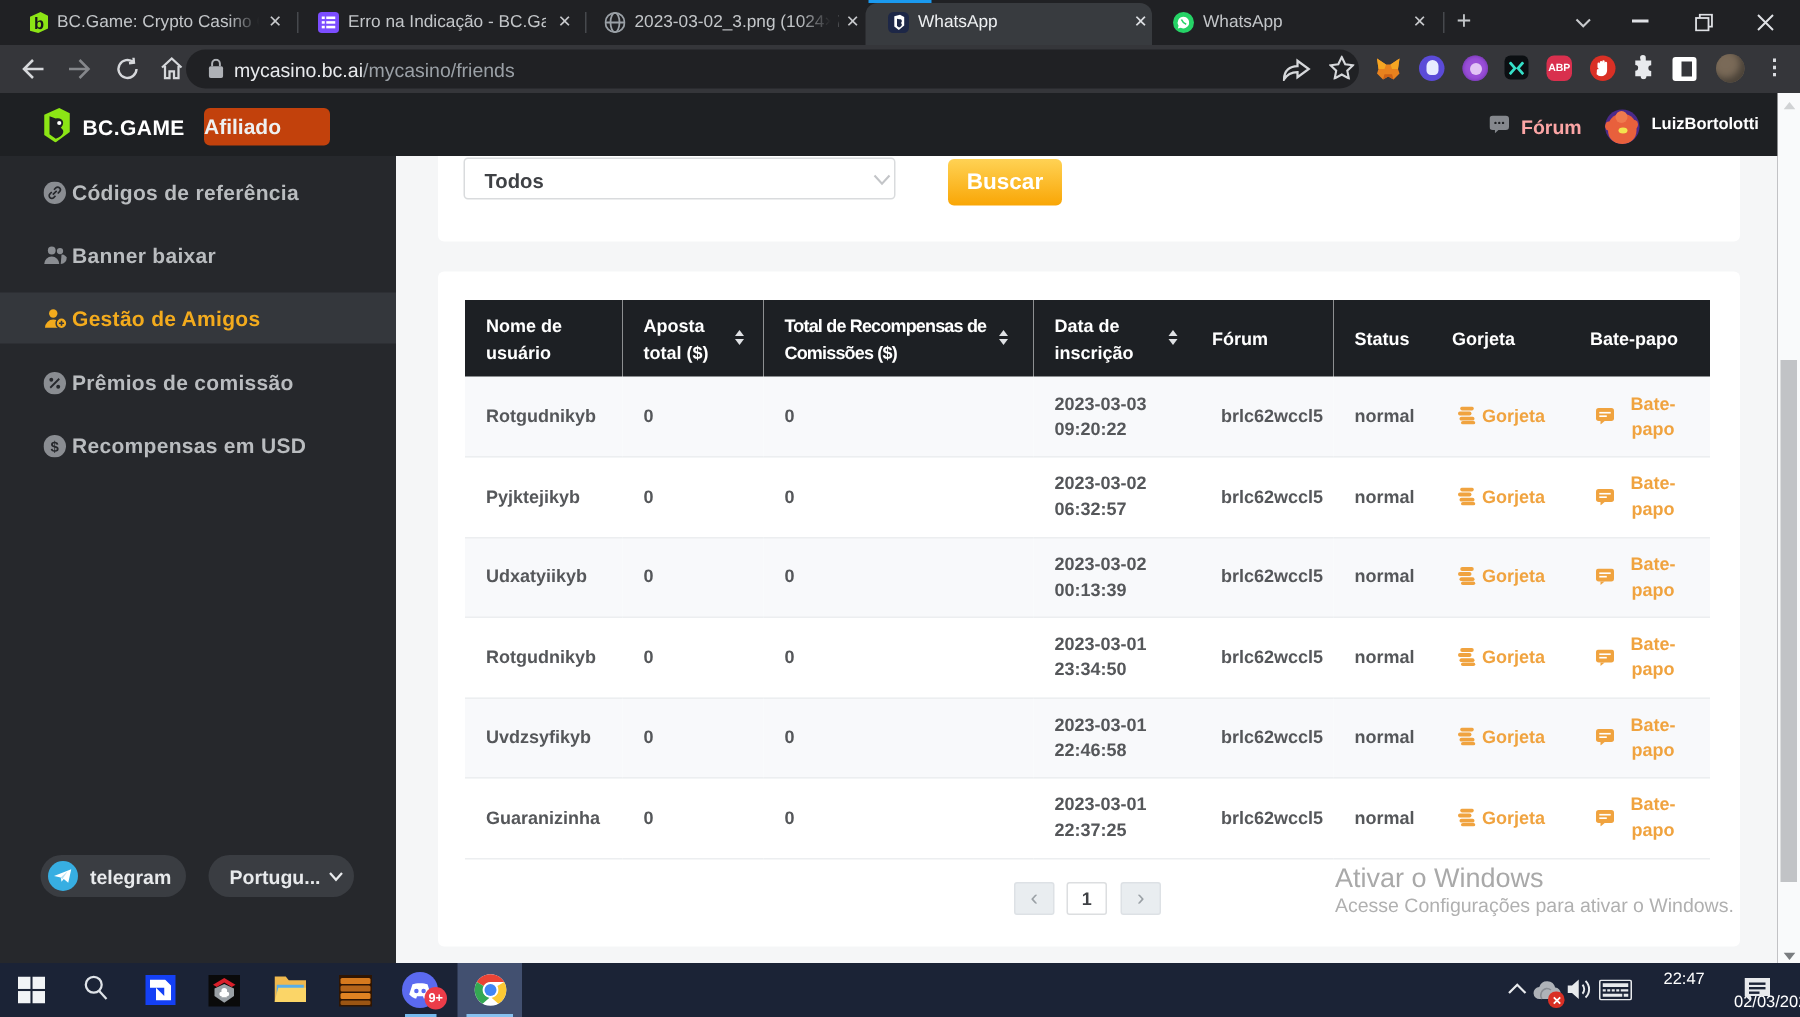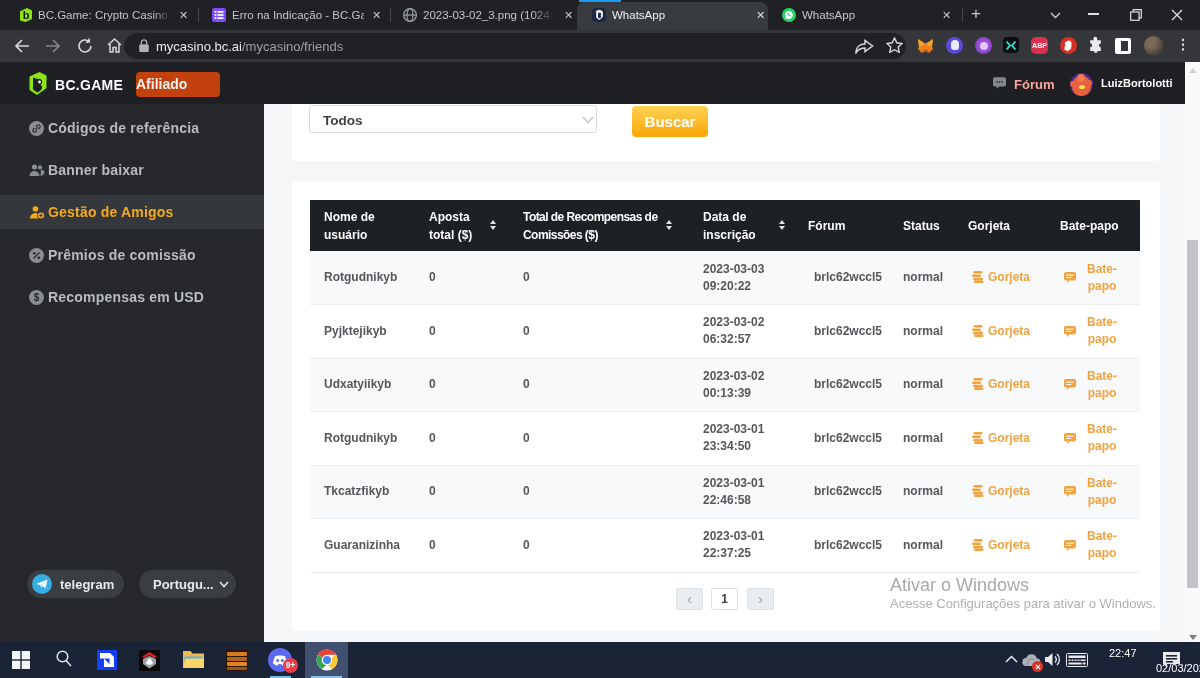--- a/index.html
+++ b/index.html
@@ -183,21 +183,21 @@
                 <rect width="12" height="8.6" rx="1.8" fill="#f0a33f"></rect>
                 <path d="M3 8.6 L3 11 L5.8 8.6 Z" fill="#f0a33f"></path>
                 <rect x="2.2" y="2.6" width="7.6" height="1.1" fill="#fff"></rect>
                 <rect x="2.2" y="4.9" width="5" height="1.1" fill="#fff"></rect>
               </svg>
               <div style="width:34px;text-align:center">Bate-<br>papo</div>
             </div>
           </td>
         </tr>
         <tr class="odd">
-          <td>Tkcatzfikyb</td>
+          <td>Uvdzsyfikyb</td>
           <td>0</td>
           <td>0</td>
           <td>2023-03-01<br>22:46:58</td>
           <td>brlc62wccl5</td>
           <td>normal</td>
           <td class="orange"><svg width="12" height="12" viewBox="0 0 12 12" style="vertical-align:-2px;margin:0 4px 0 4px">
               <rect x="1.5" y="0" width="9" height="2.6" rx="1.3" fill="#f0a33f"></rect>
               <rect x="0" y="3.4" width="9" height="2.6" rx="1.3" fill="#f0a33f"></rect>
               <rect x="1" y="6.8" width="10" height="2.6" rx="1.3" fill="#f0a33f"></rect>
               <rect x="2" y="9.6" width="9.5" height="2.4" rx="1.2" fill="#f0a33f"></rect>

